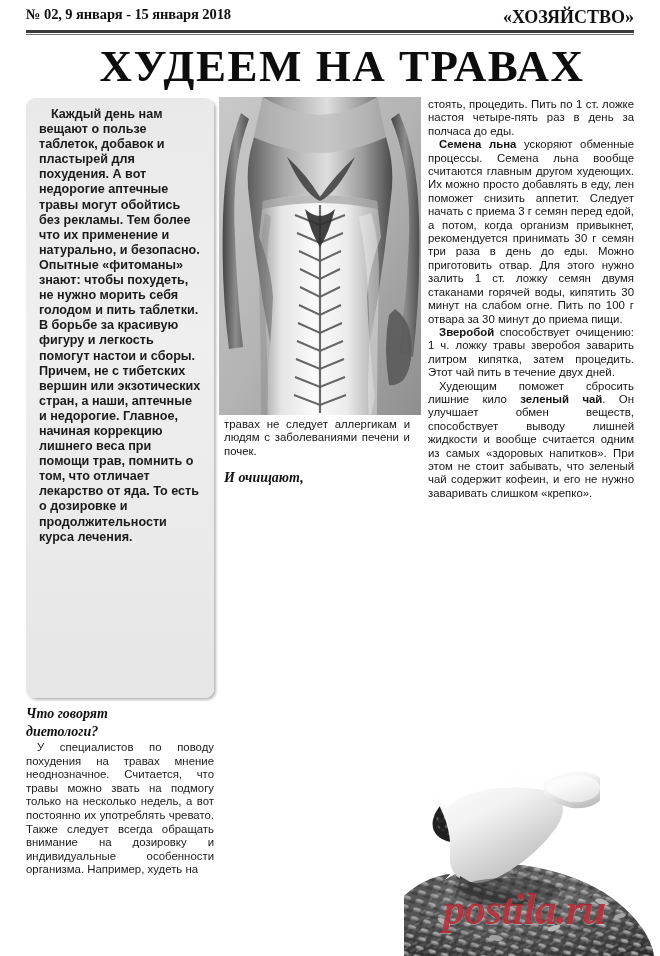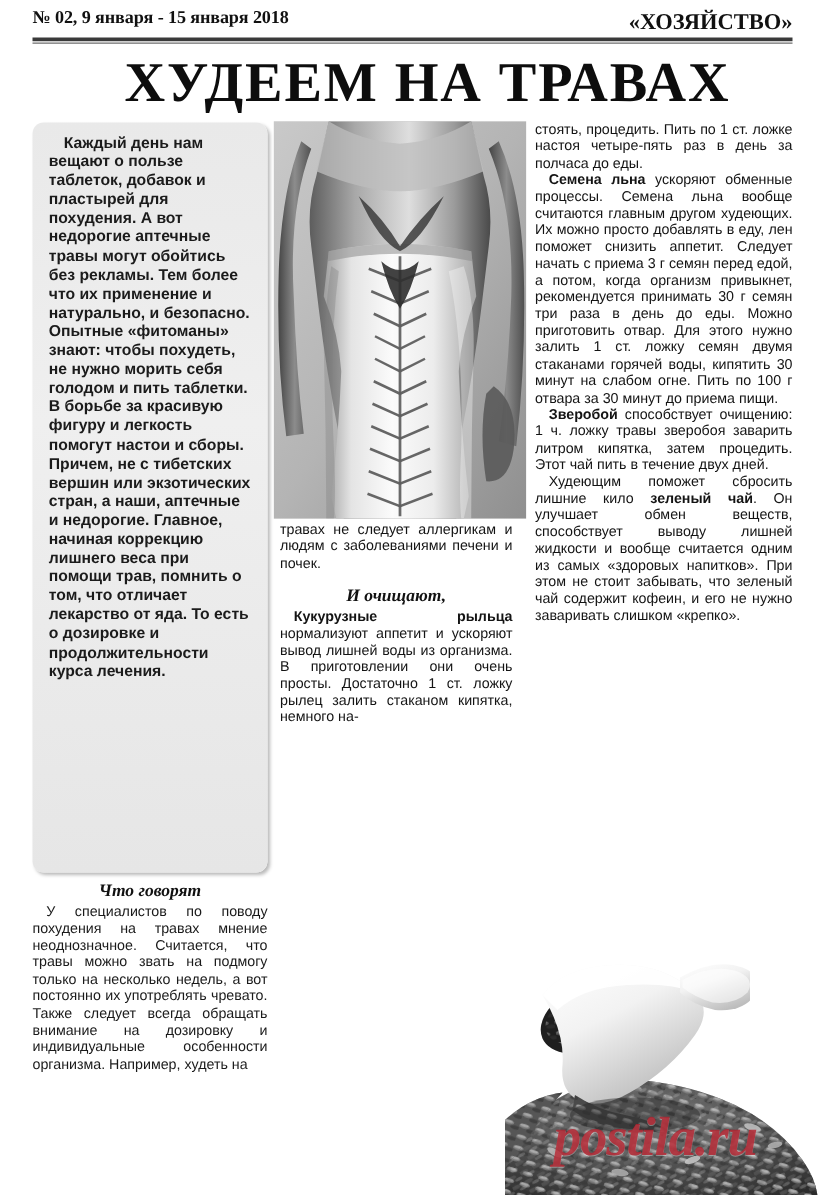--- a/index.html
+++ b/index.html
@@ -125,21 +125,21 @@
     text-align: left;
   }
 
   
   .subhead {
     font-family: "Liberation Serif", serif;
     font-weight: bold;
     font-style: italic;
     font-size: 14px;
     line-height: 16.5px;
-    text-align: center;
+    text-align: left;
     text-indent: 0;
     margin: 0 0 1px 0;
     color: #111;
   }
 
   .lead-word { font-weight: bold; }
 
   
   .col-left-lower {
     position: absolute;
@@ -276,28 +276,28 @@
 
       <path d="M86 112 Q101 126 116 112 Q110 136 101 150 Q92 136 86 112 Z" fill="#2e2e2e" opacity="0.9"></path>
 
       <path d="M140 120 Q152 180 150 260 Q148 300 150 318 L158 318 Q158 250 160 180 Q160 140 152 116 Z" fill="#ffffff" opacity="0.35"></path>
       <path d="M52 120 Q44 180 48 260 Q50 300 48 318 L42 318 Q42 250 40 180 Q42 140 46 116 Z" fill="#7d7d7d" opacity="0.35"></path>
     </svg>
   </div>
 
   <div class="col-left-lower">
     <div class="subhead">Что говорят</div>
+    <div class="subhead">диетологи?</div>
     <p>У специалистов по поводу похудения на травах мнение неоднозначное. Считается, что травы можно звать на подмогу только на несколько недель, а вот постоянно их употреблять чревато. Также следует всегда обращать внимание на дозировку и индивидуальные особенности организма. Например, худеть на</p>
   </div>
 
   <div class="col col-mid">
     <p class="noindent">травах не следует аллергикам и людям с заболеваниями печени и почек.</p>
     <div style="height:12px"></div>
     <div class="subhead">И очищают,</div>
-    <p><span class="lead-word">Кукурузные рыльца</span><span> нормализуют аппетит и ускоряют вывод лишней воды из организма. В приготовлении они очень просты. Достаточно 1 ст. ложку рылец залить стаканом кипятка, немного на-</span></p>
   </div>
 
   <div class="col col-right">
     <p class="noindent">стоять, процедить. Пить по 1 ст. ложке настоя четыре-пять раз в день за полчаса до еды.</p>
     <p><span class="lead-word">Семена льна</span><span> ускоряют обменные процессы. Семена льна вообще считаются главным другом худеющих. Их можно просто добавлять в еду, лен поможет снизить аппетит. Следует начать с приема 3 г семян перед едой, а потом, когда организм привыкнет, рекомендуется принимать 30 г семян три раза в день до еды. Можно приготовить отвар. Для этого нужно залить 1 ст. ложку семян двумя стаканами горячей воды, кипятить 30 минут на слабом огне. Пить по 100 г отвара за 30 минут до приема пищи.</span></p>
     <p><span class="lead-word">Зверобой</span><span> способствует очищению: 1 ч. ложку травы зверобоя заварить литром кипятка, затем процедить. Этот чай пить в течение двух дней.</span></p>
     <p><span>Худеющим поможет сбросить лишние кило </span><span class="lead-word">зеленый чай</span><span>. Он улучшает обмен веществ, способствует выводу лишней жидкости и вообще считается одним из самых «здоровых напитков». При этом не стоит забывать, что зеленый чай содержит кофеин, и его не нужно заваривать слишком «крепко».</span></p>
   </div>
 
   <div class="photo-flax">

